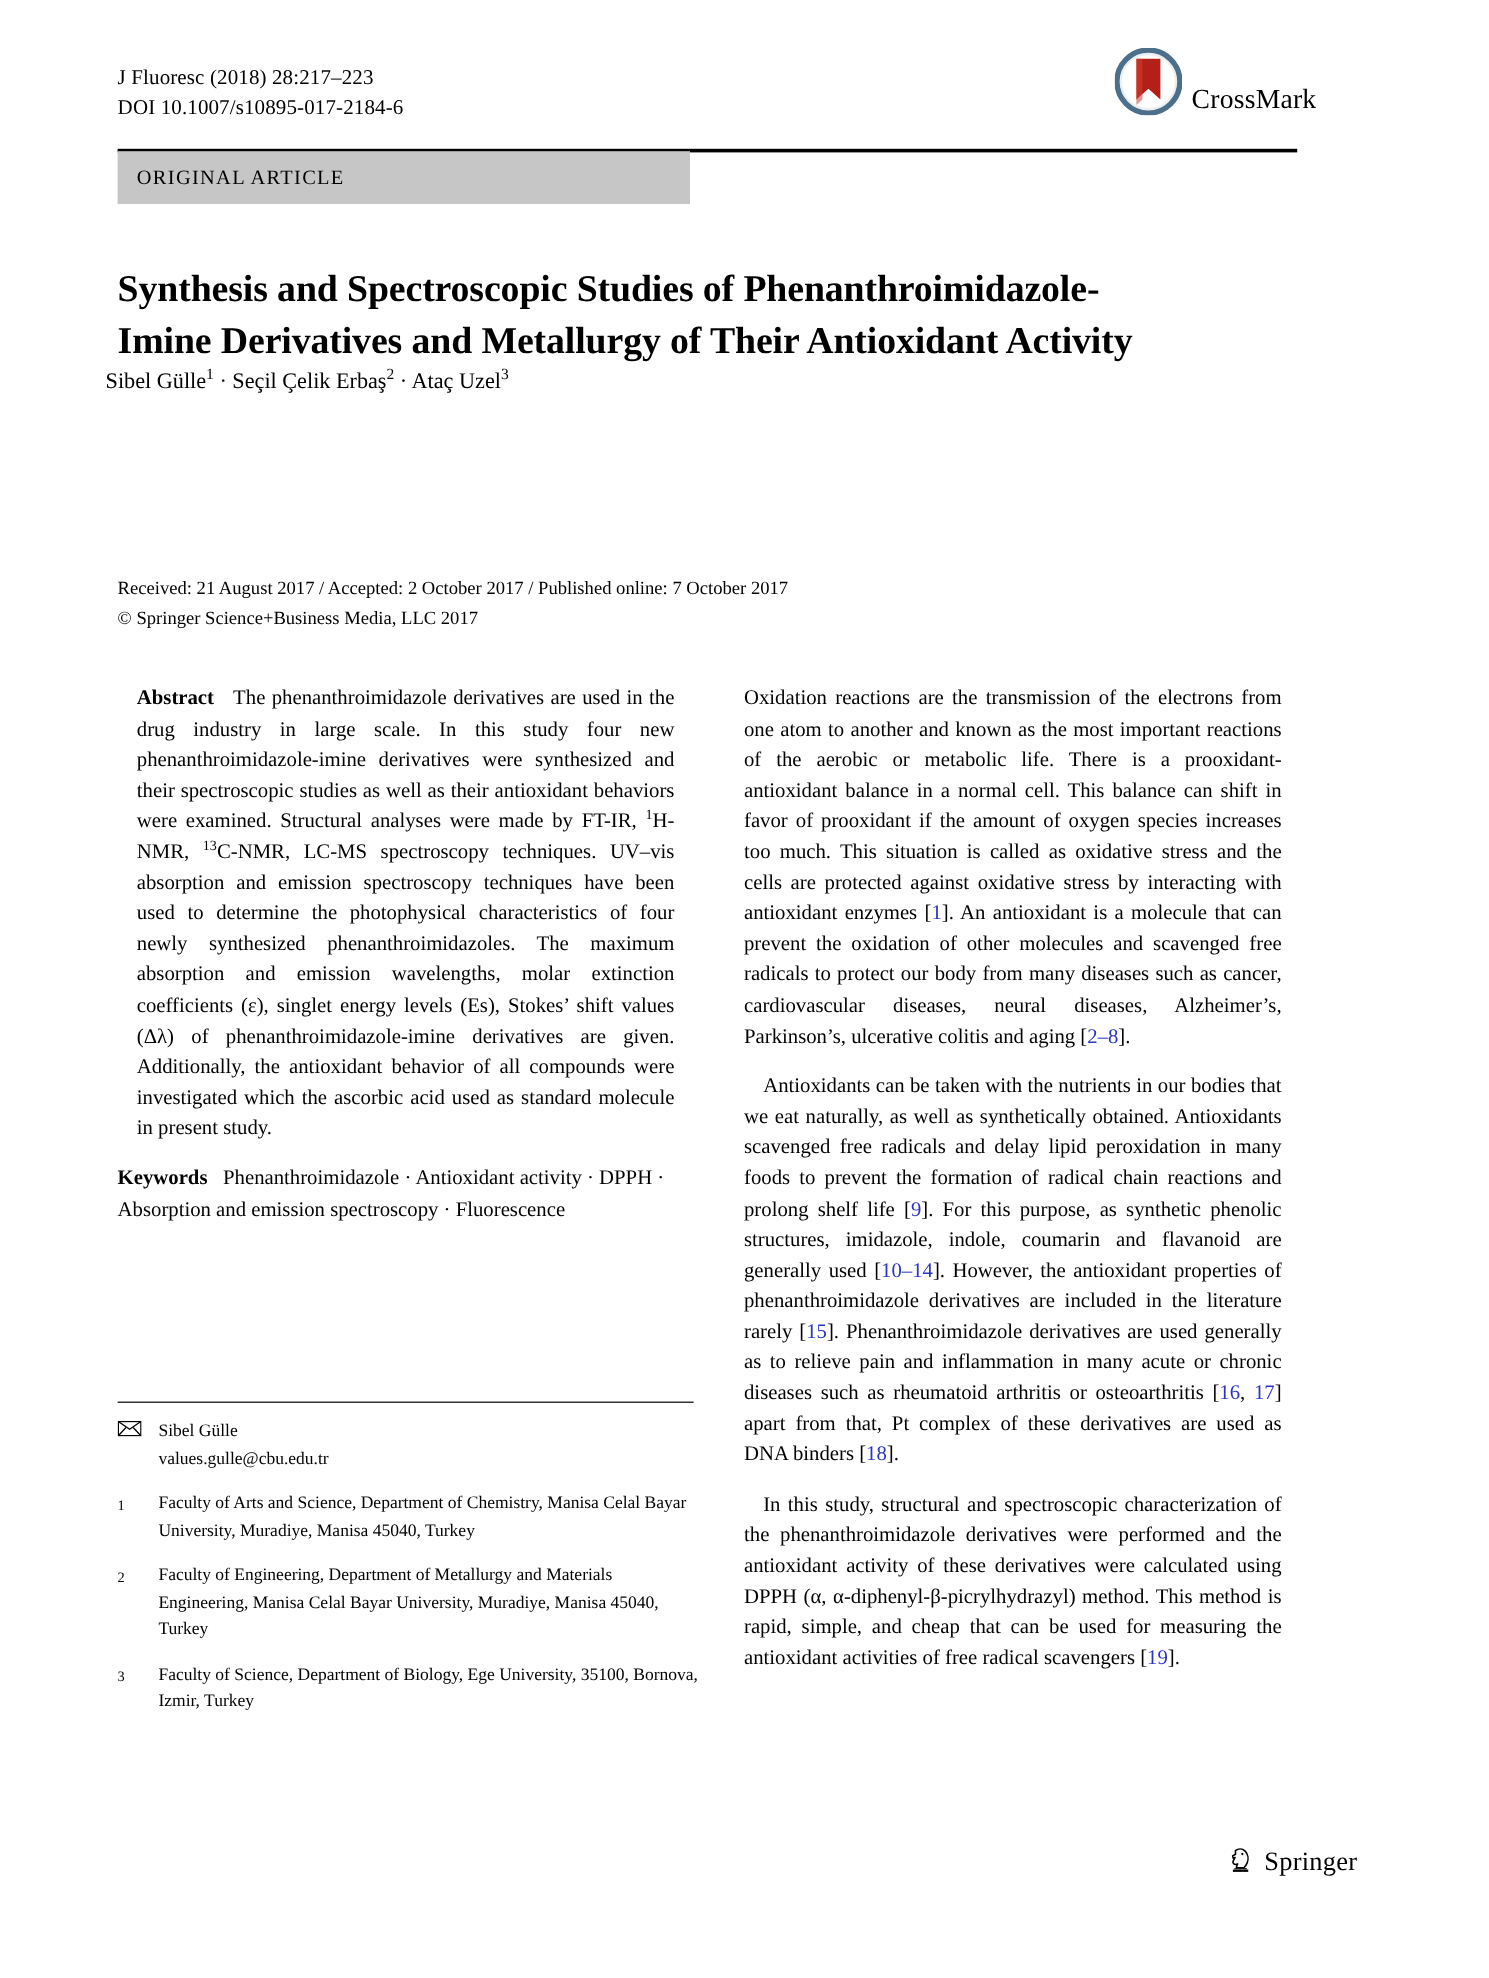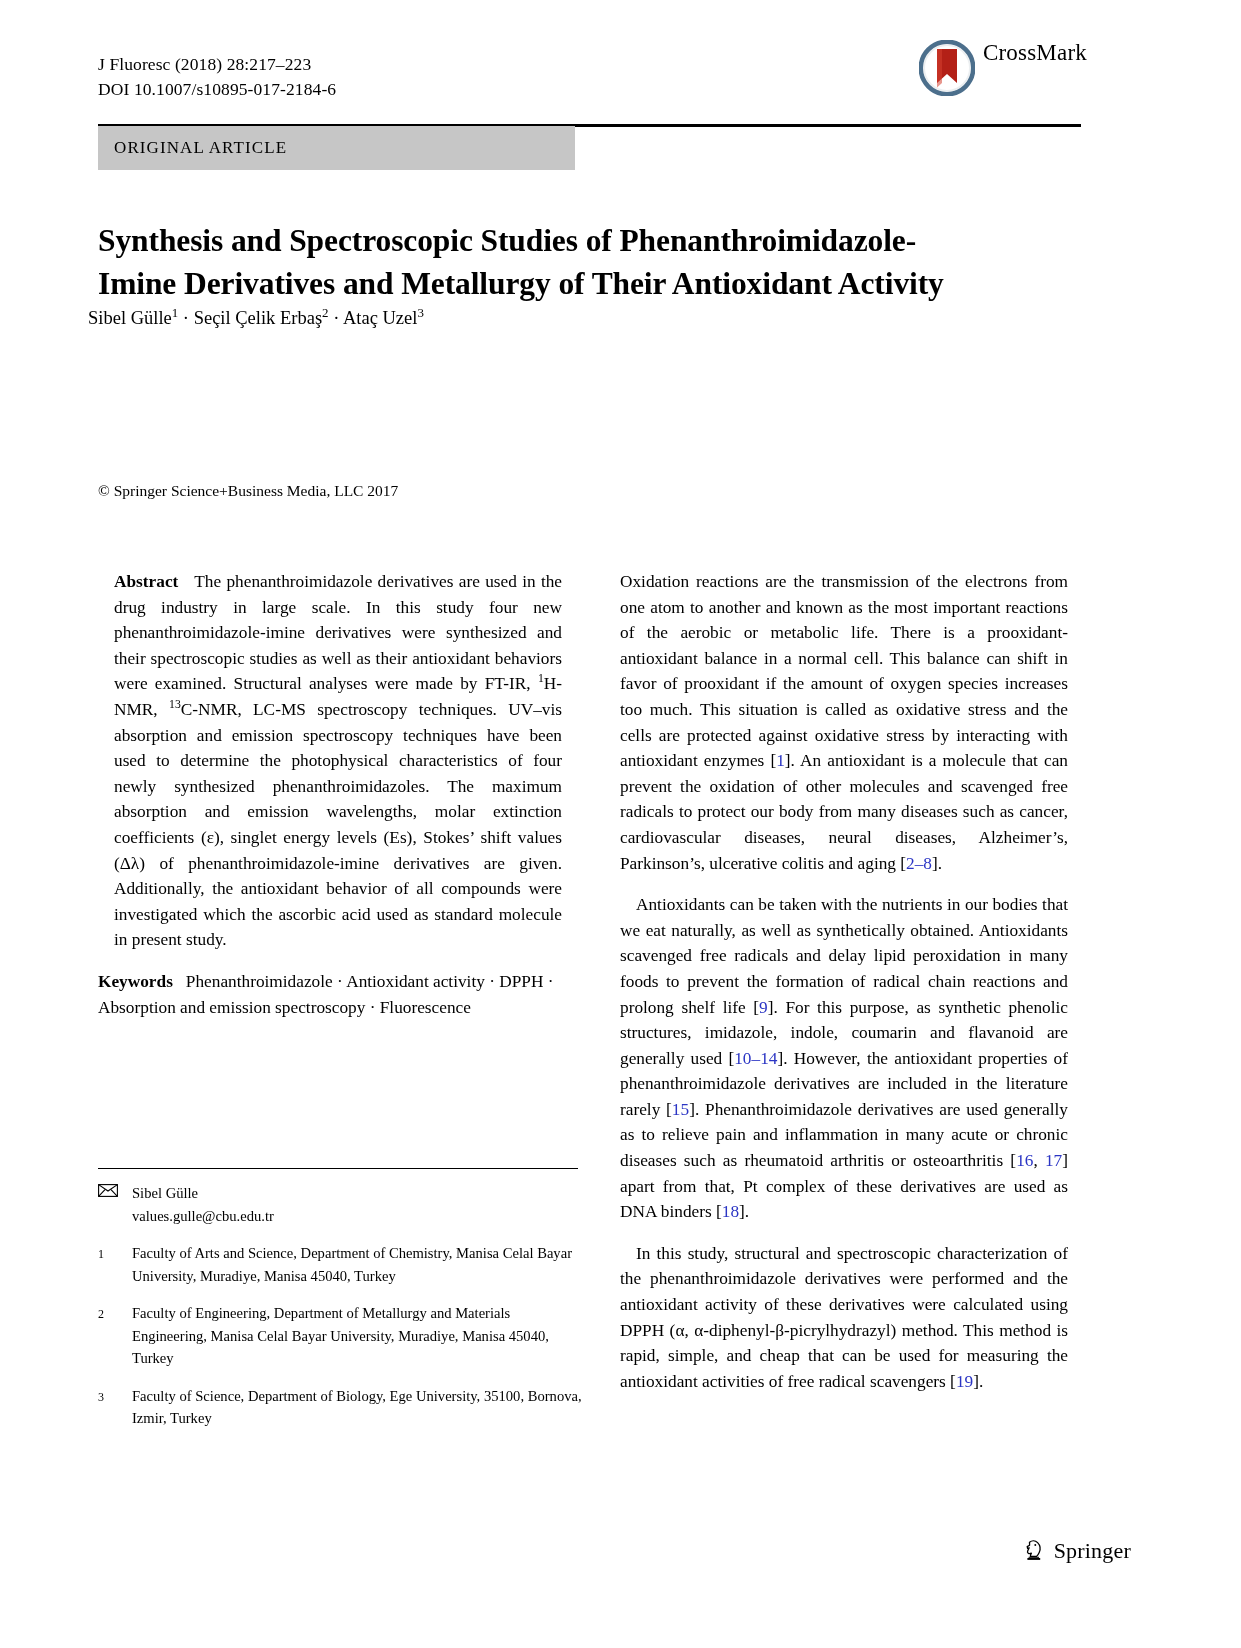--- a/index.html
+++ b/index.html
@@ -29,24 +29,24 @@
     width: 1000px;
     height: 68px;
   }
   .journal-ref {
     font-size: 17.5px;
     line-height: 25px;
     letter-spacing: 0.1px;
   }
   .crossmark {
     position: absolute;
-    right: 11px;
+    right: 1px;
     top: -12px;
     display: flex;
-    align-items: flex-start;
+    align-items: flex-end;
     gap: 8px;
   }
   .crossmark-logo { width: 56px; height: 56px; display: block; }
   .crossmark-text {
     font-size: 23px;
     font-family: "Liberation Serif", serif;
     letter-spacing: 0.2px;
   }
 
   .rule-top {
@@ -223,20 +223,21 @@
 
   <div class="article-type">
     <span>ORIGINAL ARTICLE</span>
   </div>
 
   <h1 class="title">Synthesis and Spectroscopic Studies of Phenanthroimidazole-Imine Derivatives and Metallurgy of Their Antioxidant Activity</h1>
 
   <div class="authors">Sibel Gülle<sup>1</sup> · Seçil Çelik Erbaş<sup>2</sup> · Ataç Uzel<sup>3</sup></div>
 
   <div class="pubdates">
+    <div>Received: 21 August 2017 / Accepted: 2 October 2017 / Published online: 7 October 2017</div>
     <div>© Springer Science+Business Media, LLC 2017</div>
   </div>
 
   <div class="col-left">
     <div class="body-text">
       <p><span class="lead-label">Abstract</span><span>The phenanthroimidazole derivatives are used in the drug industry in large scale. In this study four new phenanthroimidazole-imine derivatives were synthesized and their spectroscopic studies as well as their antioxidant behaviors were examined. Structural analyses were made by FT-IR, <sup class="inline">1</sup>H-NMR, <sup class="inline">13</sup>C-NMR, LC-MS spectroscopy techniques. UV–vis absorption and emission spectroscopy techniques have been used to determine the photophysical characteristics of four newly synthesized phenanthroimidazoles. The maximum absorption and emission wavelengths, molar extinction coefficients (ε), singlet energy levels (Es), Stokes’ shift values (Δλ) of phenanthroimidazole-imine derivatives are given. Additionally, the antioxidant behavior of all compounds were investigated which the ascorbic acid used as standard molecule in present study.</span></p>
     </div>
 
     <div class="keywords">
       <span class="lead-label">Keywords</span><span>Phenanthroimidazole · Antioxidant activity · DPPH · Absorption and emission spectroscopy · Fluorescence</span>

